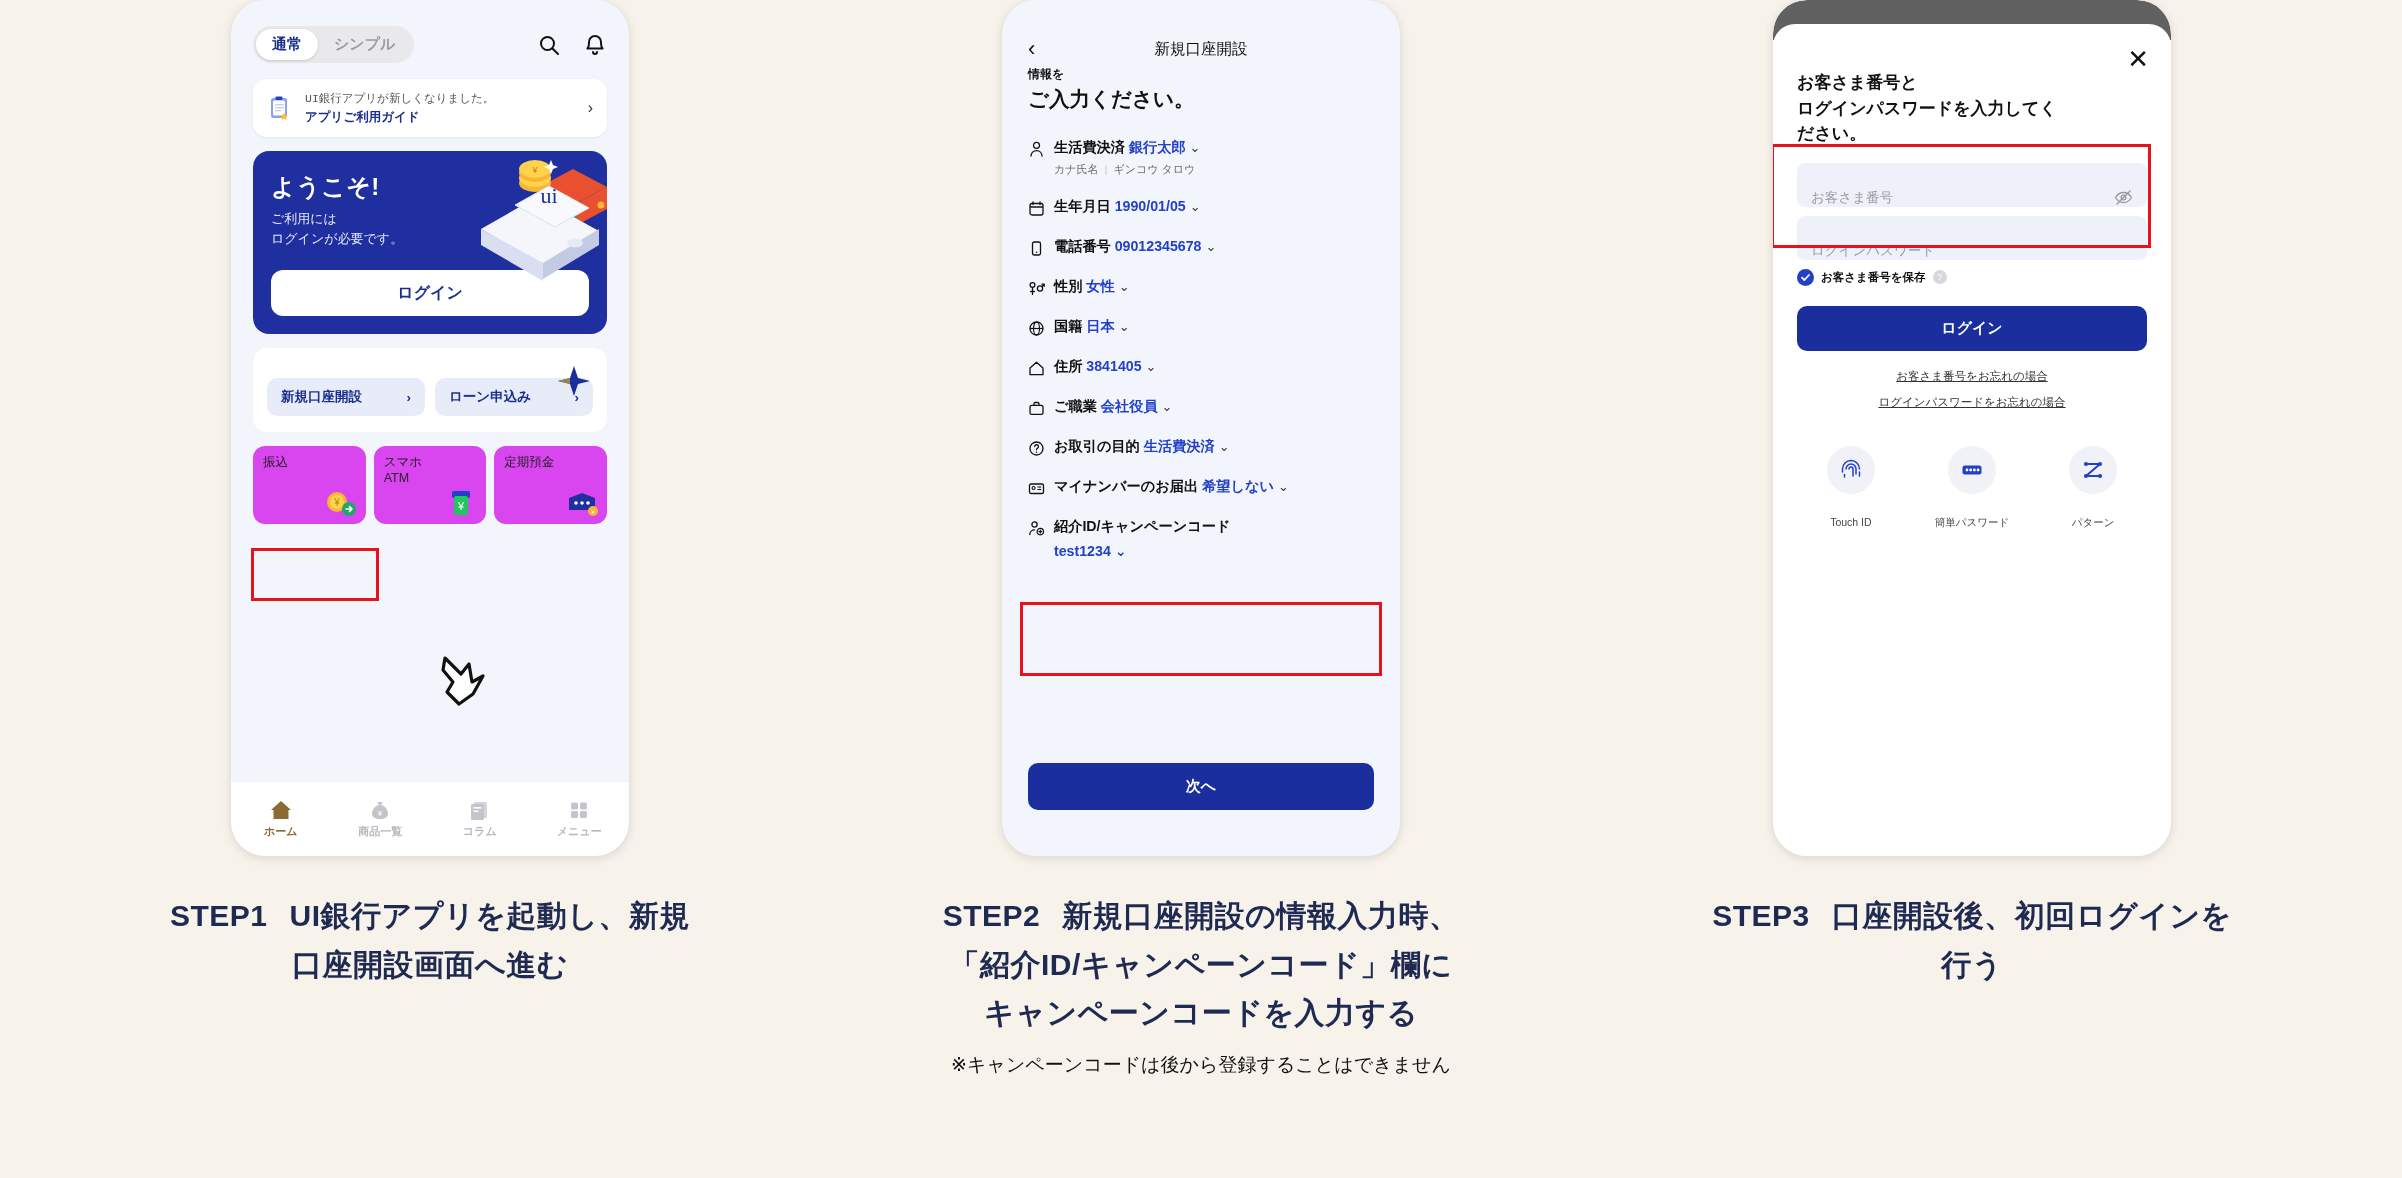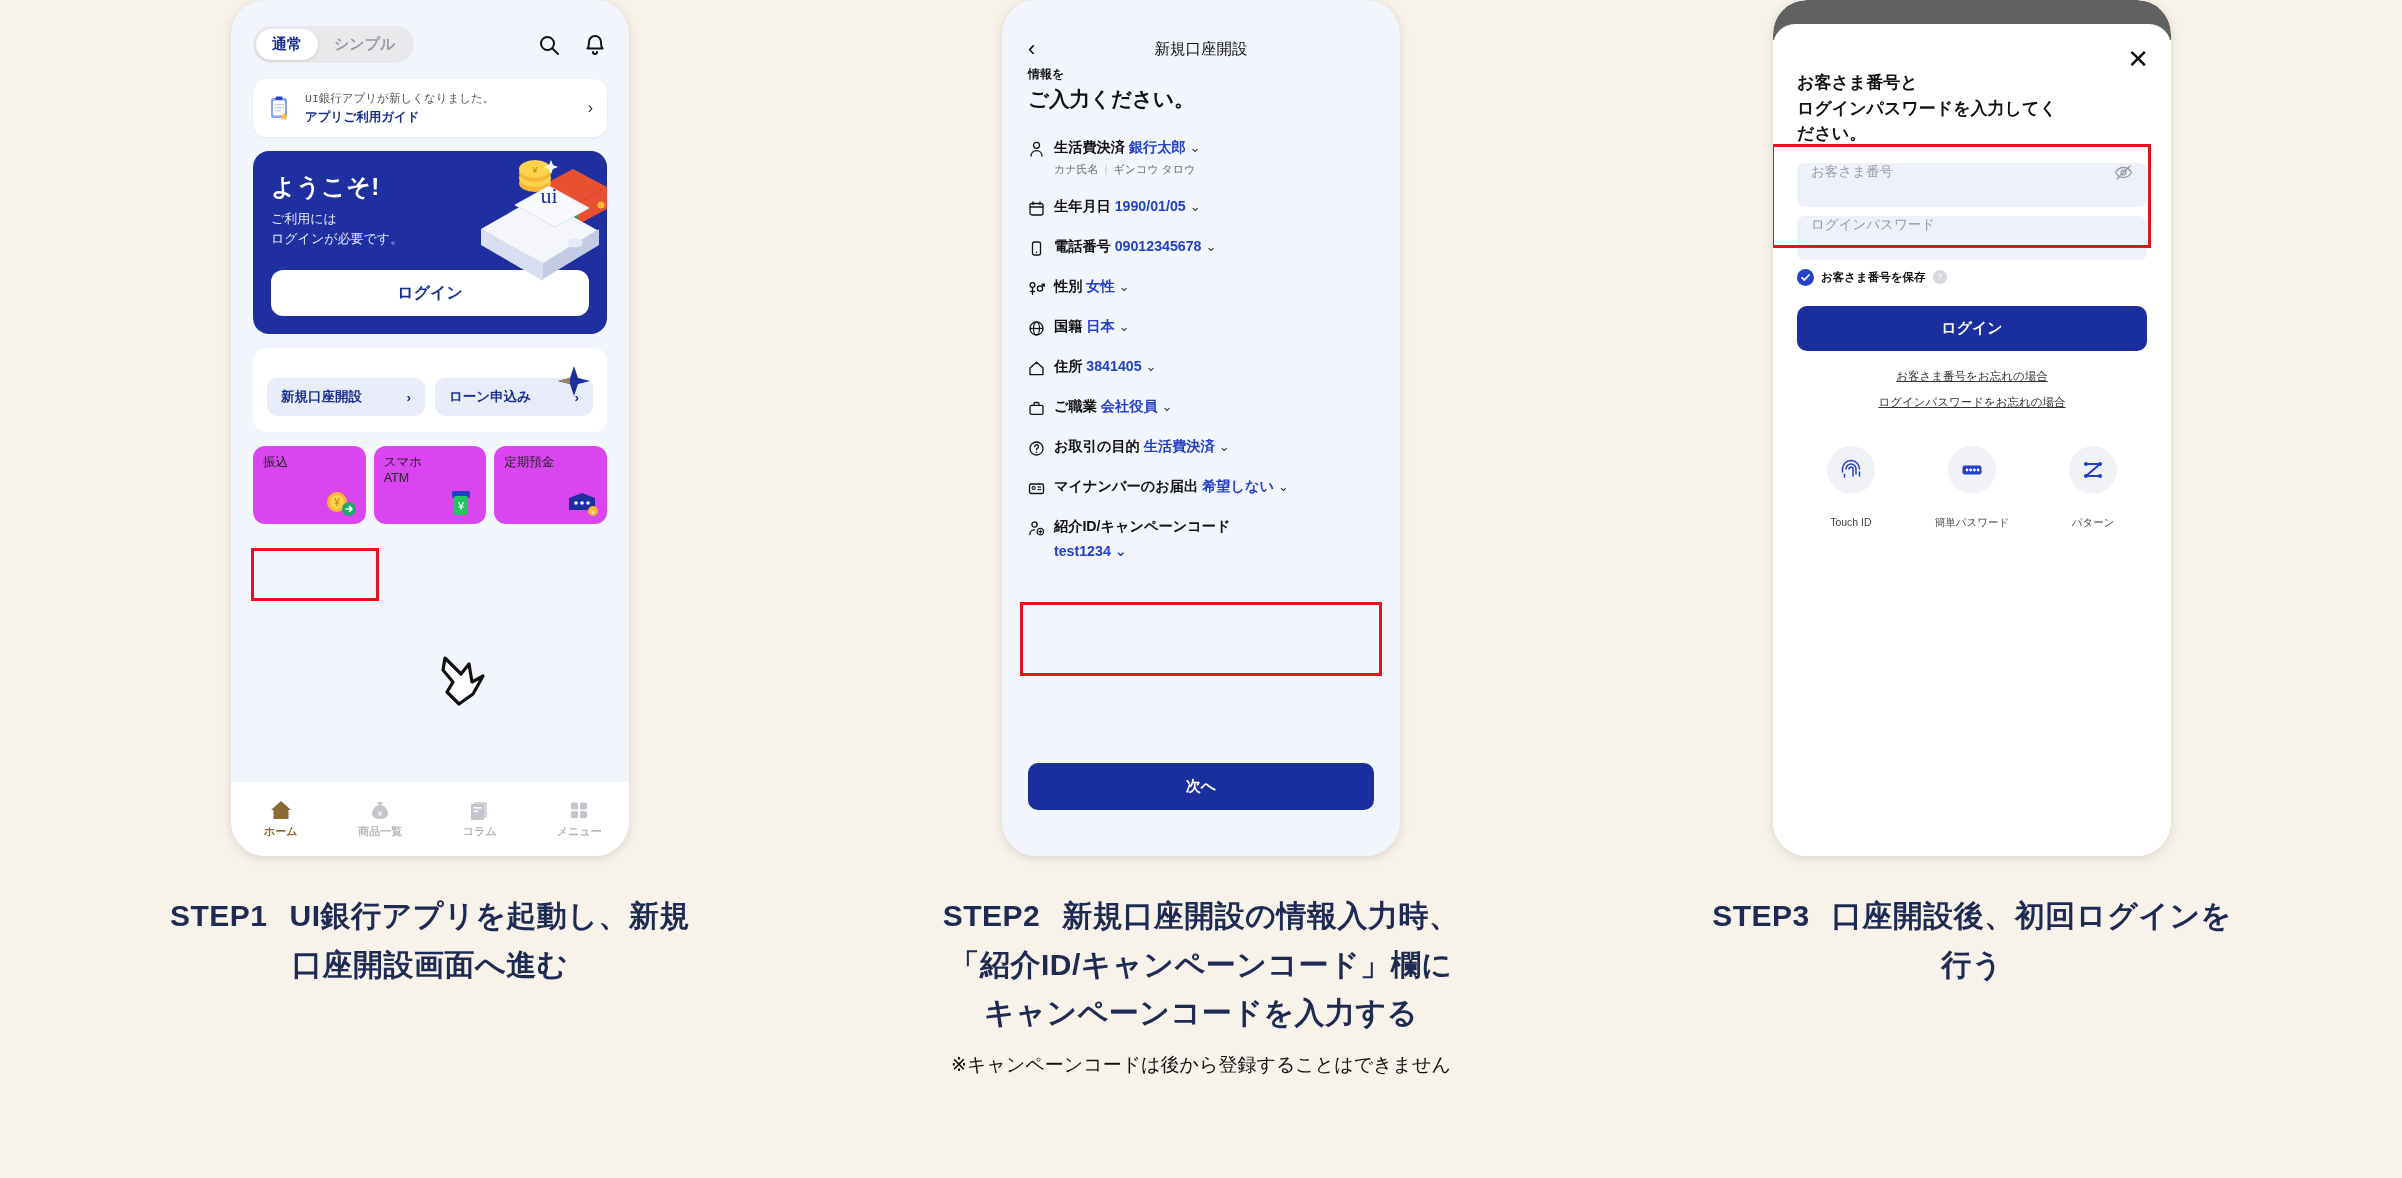--- a/index.html
+++ b/index.html
@@ -137,21 +137,21 @@
     background:#1A2E9E;border-radius:10px;color:#fff;font-size:15px;font-weight:bold;
     display:flex;align-items:center;justify-content:center;
   }
 
   
   .p3-inner{position:absolute;left:0;right:0;top:24px;bottom:0;padding:22px 24px 0 24px;box-sizing:border-box;}
   .p3-close{position:absolute;right:22px;top:22px;font-size:26px;color:#111;line-height:1;}
   .p3-h{font-size:17px;font-weight:bold;color:#111;line-height:1.5;margin-top:24px;}
   .p3-fields{margin-top:16px;position:relative;}
   .fld{
-    background:#EEF1F9;border-radius:8px;height:44px;display:flex;align-items:flex-start;
+    background:#EEF1F9;border-radius:8px;height:44px;display:flex;align-items:flex-end;
     padding:0 14px;box-sizing:border-box;margin-bottom:9px;position:relative;
   }
   .fld span{color:#9A9AA2;font-size:13.5px;}
   .eye{position:absolute;right:14px;width:19px;height:19px;}
   .savebox{display:flex;align-items:center;gap:7px;margin-top:4px;}
   .cbx{width:17px;height:17px;border-radius:50%;background:#2340C8;display:flex;align-items:center;justify-content:center;}
   .save-l{font-size:11.5px;font-weight:bold;color:#111;}
   .qmark{width:14px;height:14px;border-radius:50%;background:#D8D8DC;color:#fff;font-size:9px;display:flex;align-items:center;justify-content:center;}
   .p3-btn{
     margin-top:20px;background:#1A2E9E;border-radius:10px;height:45px;color:#fff;

